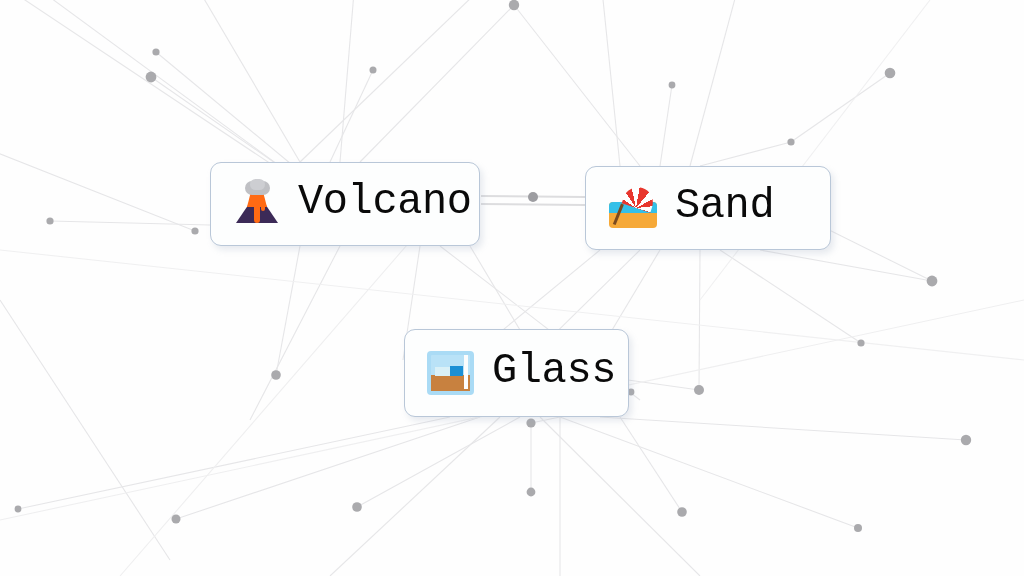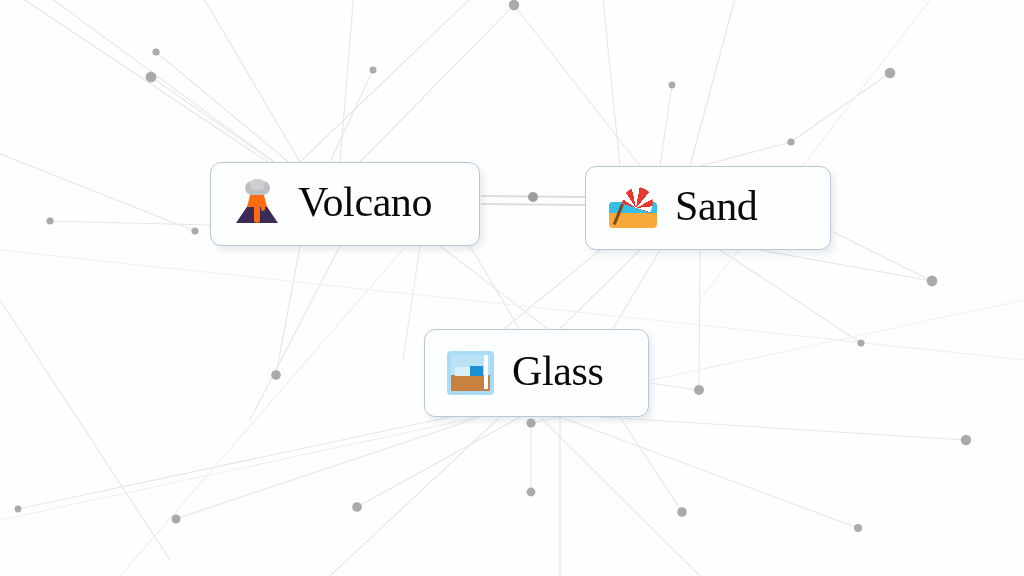--- a/index.html
+++ b/index.html
@@ -7,21 +7,21 @@
     margin: 0;
     padding: 0;
     background: #ffffff;
   }
   #app {
     position: relative;
     width: 1024px;
     height: 576px;
     overflow: hidden;
     background: #fefefe;
-    font-family: Liberation Serif, serif;
+    font-family: Liberation Mono, monospace;
     -webkit-font-smoothing: antialiased;
   }
   #graph-layer {
     position: absolute;
     left: 0;
     top: 0;
     width: 1024px;
     height: 576px;
     pointer-events: none;
   }
@@ -283,21 +283,21 @@
   <div class="node-card" id="card-sand" style="left:585px; top:166px; width:246px; height:84px;">
     <span class="node-icon ic-sand">
       <i class="beach"></i>
         <i class="sea"></i>
         <i class="pole"></i>
         <i class="umb"></i>
     </span>
     <span class="node-label">Sand</span>
   </div>
 
-  <div class="node-card" id="card-glass" style="left:424px; top:329px; width:225px; height:88px;">
+  <div class="node-card" id="card-glass" style="left:404px; top:329px; width:225px; height:88px;">
     <span class="node-icon ic-glass">
       <i class="frame"></i>
         <i class="sky"></i>
         <i class="ground"></i>
       <i class="pane-l"></i>
         <i class="pane-r"></i>
         <i class="shine"></i>
     </span>
     <span class="node-label">Glass</span>
   </div>

